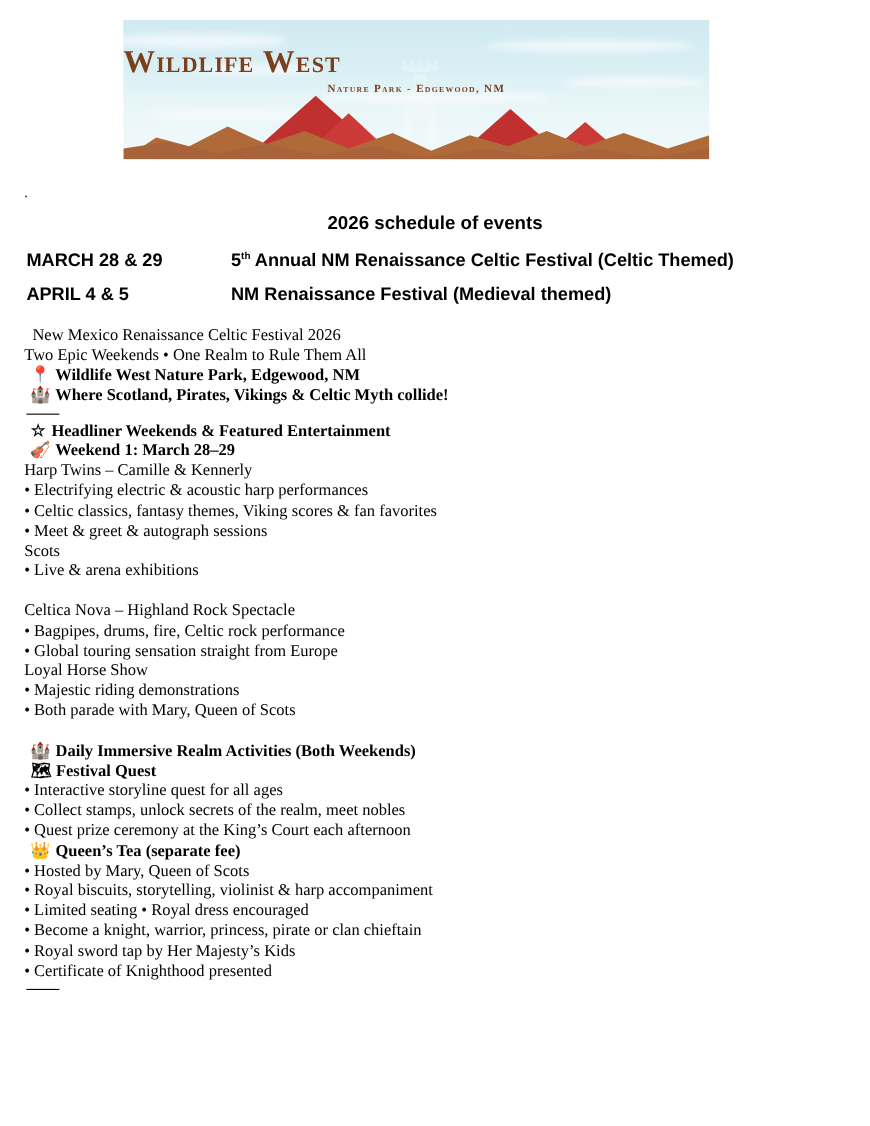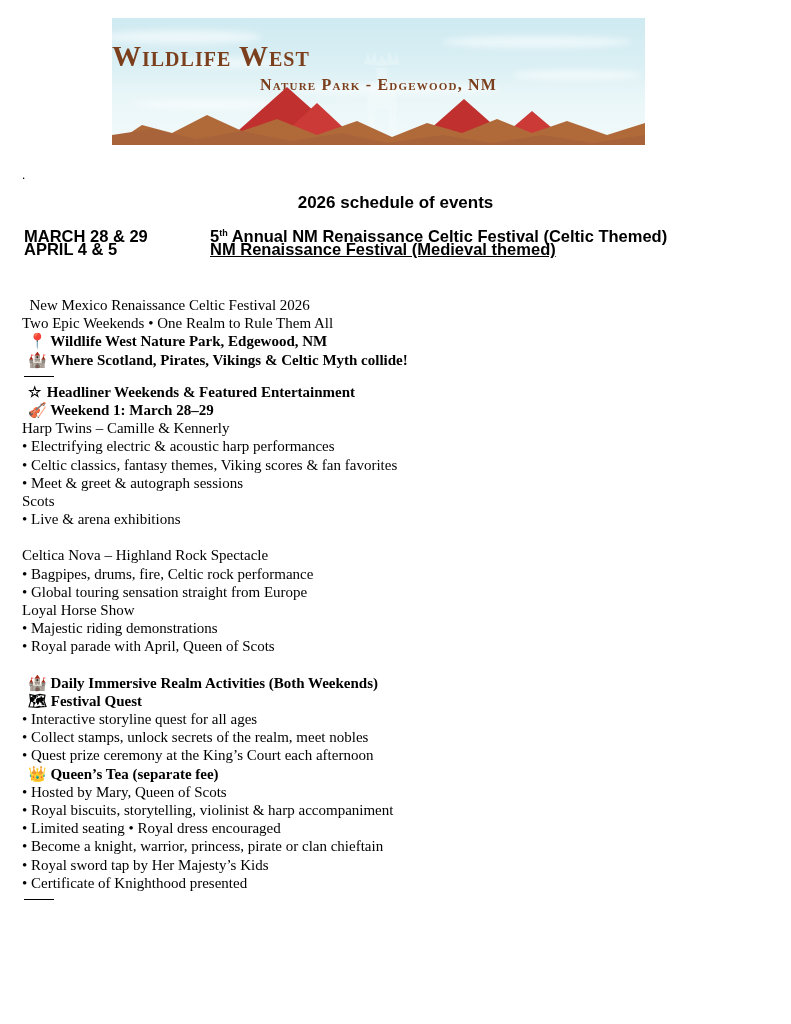--- a/index.html
+++ b/index.html
@@ -77,21 +77,21 @@
     color: #7b3f1d;
   }
   .banner-sub {
     position: absolute;
     width: 100%;
     top: 58px;
     text-align: center;
     font-family: "Liberation Serif", serif;
     font-variant: small-caps;
     font-weight: bold;
-    font-size: 16px;
+    font-size: 10px;
     letter-spacing: 1.2px;
     color: #7b3f1d;
   }
   .mountains {
     position: absolute;
     left: 0;
     bottom: 0;
     width: 100%;
     height: 72px;
   }
@@ -120,21 +120,21 @@
   .row {
     position: absolute;
     left: 24px;
     width: 740px;
     font-family: "Liberation Sans", sans-serif;
     font-weight: bold;
     font-size: 16.5px;
   }
   .row .date { display: inline-block; width: 186px; }
   .row-1 { top: 227px; }
-  .row-2 { top: 240px; text-decoration: underline; }
+  .row-2 { top: 258px; }
   sup { font-size: 9px; vertical-align: super; }
 
   .content {
     position: absolute;
     left: 22px;
     top: 296px;
     width: 745px;
     font-family: "Liberation Serif", serif;
     font-size: 15px;
     line-height: 18.2px;
@@ -215,21 +215,21 @@
       <div class="ln"><span>• Celtic classics, fantasy themes, Viking scores &amp; fan favorites</span></div>
       <div class="ln"><span>• Meet &amp; greet &amp; autograph sessions</span></div>
       <div class="ln"><span>Scots</span></div>
       <div class="ln"><span>• Live &amp; arena exhibitions</span></div>
       <div class="gap"></div>
       <div class="ln"><span>Celtica Nova – Highland Rock Spectacle</span></div>
       <div class="ln"><span>• Bagpipes, drums, fire, Celtic rock performance</span></div>
       <div class="ln"><span>• Global touring sensation straight from Europe</span></div>
       <div class="ln"><span>Loyal Horse Show</span></div>
       <div class="ln"><span>• Majestic riding demonstrations</span></div>
-      <div class="ln"><span>• Royal parade with April, Queen of Scots</span></div>
+      <div class="ln"><span>• Both parade with Mary, Queen of Scots</span></div>
       <div class="gap"></div>
       <div class="ln indent"><span class="ico">🏰</span> <span>Daily Immersive Realm Activities (Both Weekends)</span></div>
       <div class="ln indent"><span class="ico">🗺</span> <span>Festival Quest</span></div>
       <div class="ln"><span>• Interactive storyline quest for all ages</span></div>
       <div class="ln"><span>• Collect stamps, unlock secrets of the realm, meet nobles</span></div>
       <div class="ln"><span>• Quest prize ceremony at the King’s Court each afternoon</span></div>
       <div class="ln indent"><span class="ico">👑</span> <span>Queen’s Tea (separate fee)</span></div>
       <div class="ln"><span>• Hosted by Mary, Queen of Scots</span></div>
       <div class="ln"><span>• Royal biscuits, storytelling, violinist &amp; harp accompaniment</span></div>
       <div class="ln"><span>• Limited seating • Royal dress encouraged</span></div>

